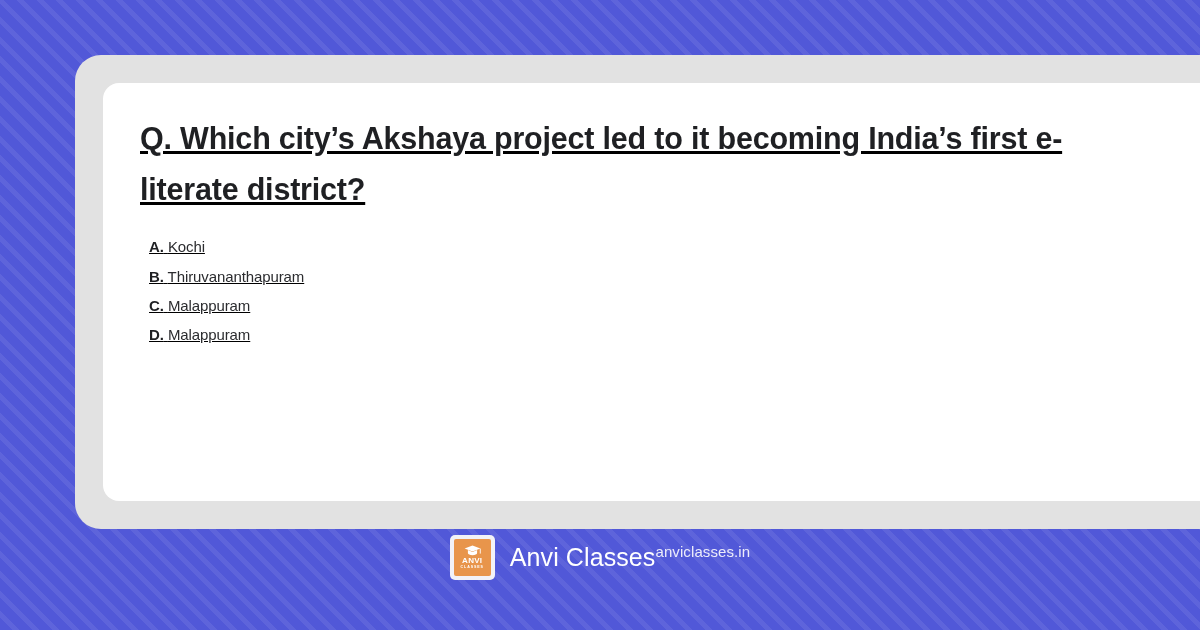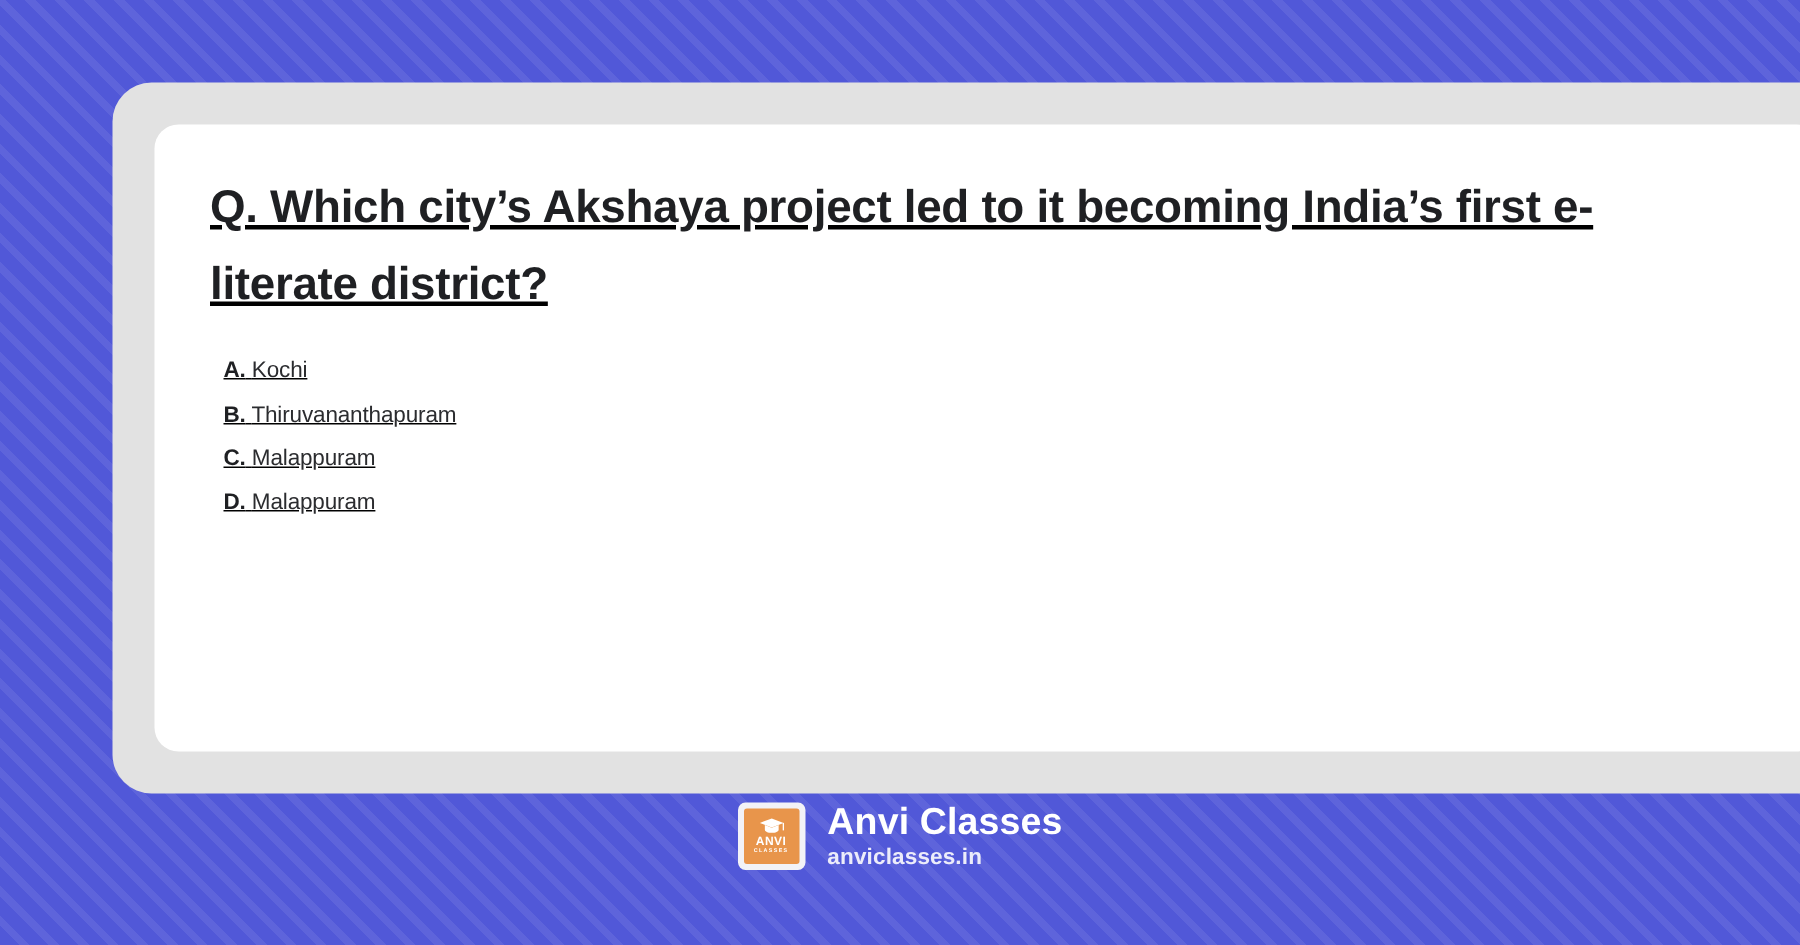--- a/index.html
+++ b/index.html
@@ -131,21 +131,21 @@
   }
 
   #brand-logo-sub {
     font-size: 3.6px;
     font-weight: bold;
     color: #ffffff;
     letter-spacing: 0.9px;
     line-height: 1;
   }
 
-  #brand-text { display: flex; flex-direction: column; justify-content: flex-end; font-weight: bold; }
+  #brand-text { display: flex; flex-direction: row; justify-content: flex-end; }
 
   #brand-title {
     font-size: 25px;
     color: #ffffff;
     line-height: 1.16;
     letter-spacing: 0.1px;
   }
 
   #brand-url {
     font-size: 15px;

